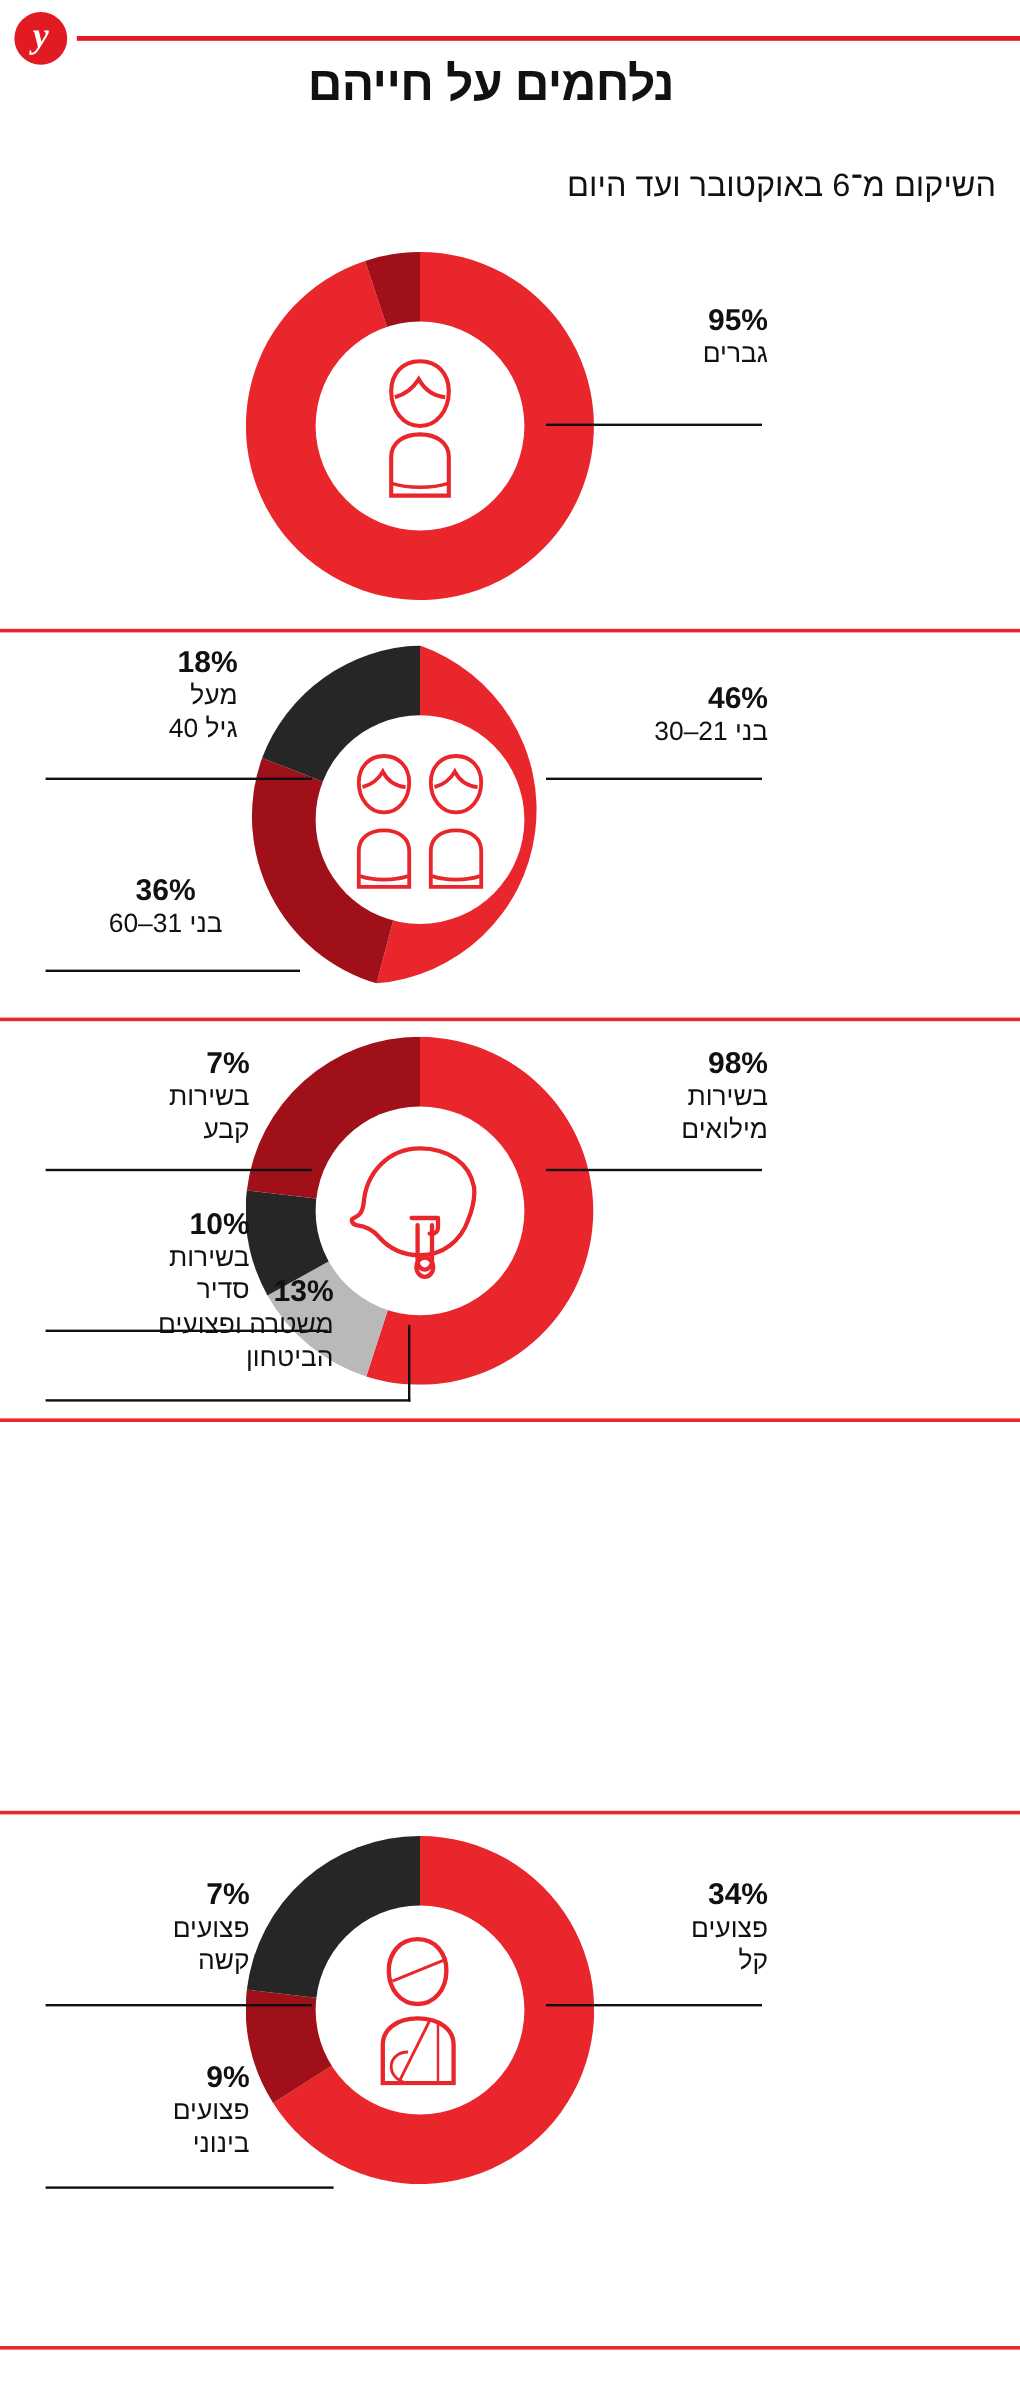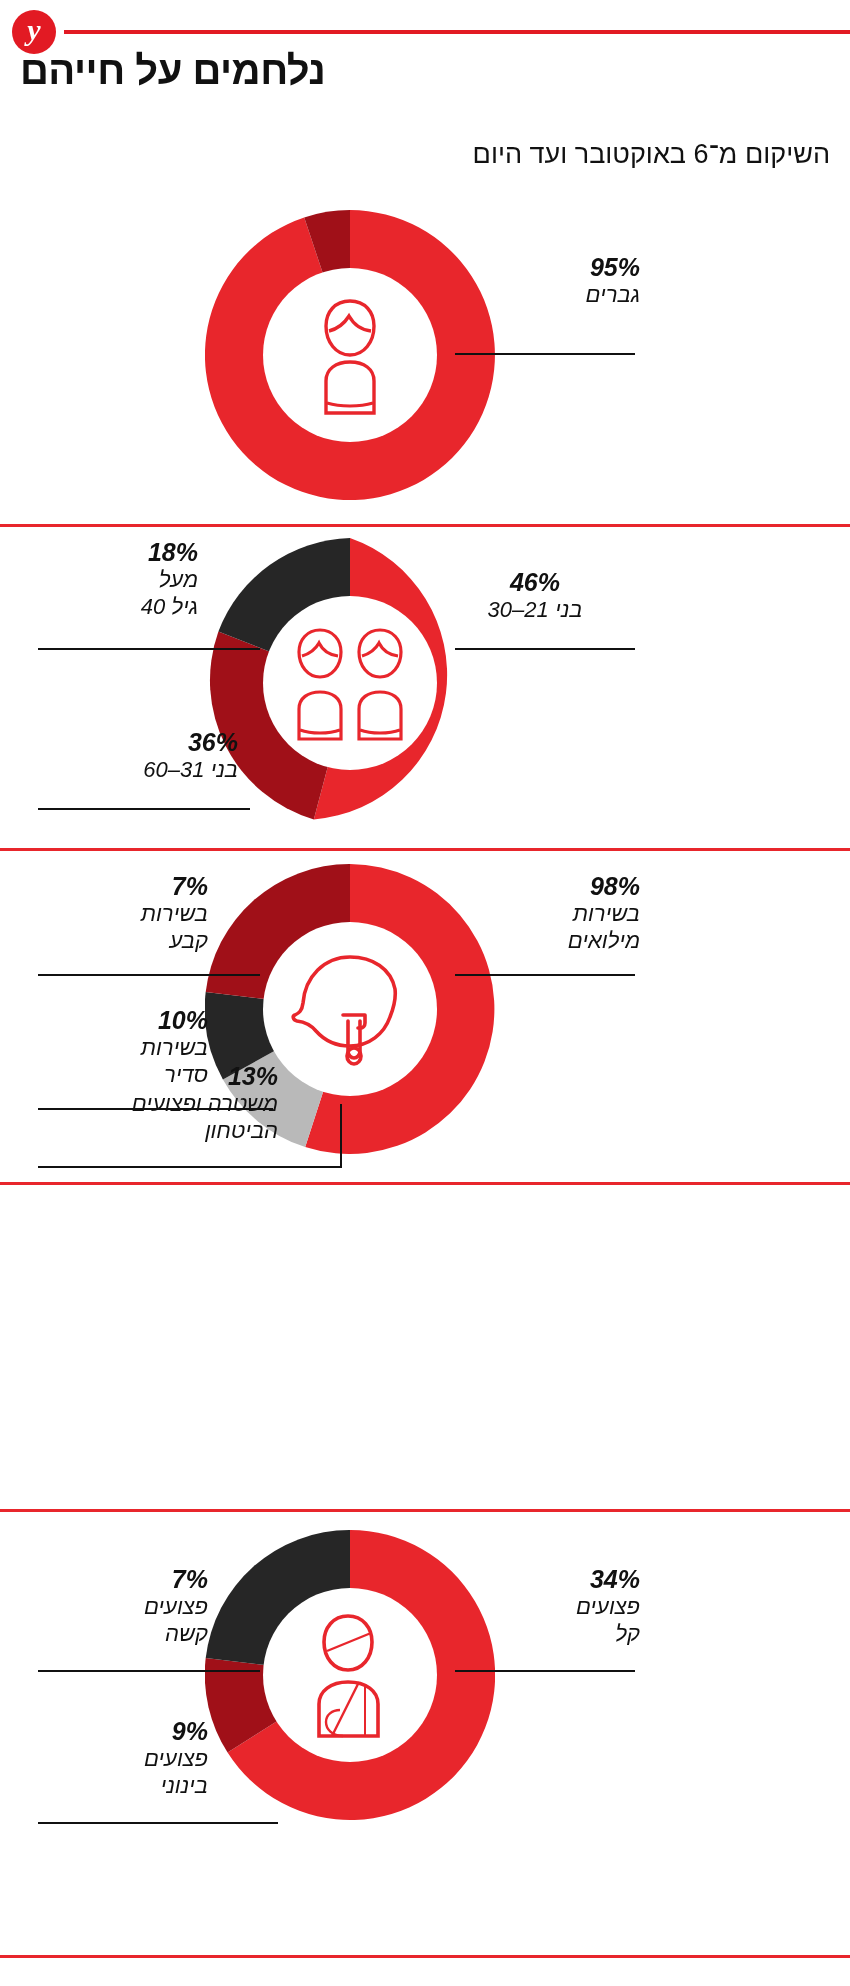--- a/index.html
+++ b/index.html
@@ -18,21 +18,21 @@
     background:#E21A23;display:flex;align-items:center;justify-content:center;
   }
   .logo span{
     color:#fff;font-family:"Liberation Serif","DejaVu Serif",serif;
     font-weight:700;font-size:30px;line-height:30px;font-style:italic;
     transform:translateY(-2px);
   }
   .logo-rule{position:absolute;left:64px;top:30px;width:786px;height:4px;background:#E21A23;}
 
   .title{
-    position:absolute;right:20px;top:47px;width:810px;text-align:left;
+    position:absolute;right:36px;top:47px;width:810px;text-align:center;
     font-size:40px;font-weight:700;letter-spacing:-0.5px;color:#111;
     line-height:46px;direction:rtl;
   }
   .subtitle{
     position:absolute;right:20px;top:100px;width:810px;text-align:right;
     font-size:27px;font-weight:400;color:#111;line-height:36px;direction:rtl;
   }
 
   
   .sep{position:absolute;left:0;width:850px;height:3px;background:#E8262C;}
@@ -41,21 +41,21 @@
   .block{position:absolute;left:0;width:850px;}
   .donut-wrap{position:absolute;}
   .donut{position:absolute;left:0;top:0;}
   .hole{
     position:absolute;border-radius:50%;background:#fff;
     display:flex;align-items:center;justify-content:center;
   }
   .hole svg{display:block;}
 
   
-  .label{position:absolute;direction:rtl;font-style:italic;}
+  .label{position:absolute;direction:rtl;}
   .label .pct{
     font-size:25px;font-weight:700;color:#111;line-height:28px;display:block;
     font-family:"Liberation Sans","DejaVu Sans",sans-serif;
   }
   .label .txt{
     font-size:22px;font-weight:400;color:#111;line-height:27px;display:block;
   }
   .label.right{text-align:right;}
   .label.left{text-align:right;}
 
@@ -130,34 +130,34 @@
             <path d="M94 5 C81 5 73 15 73 27 C73 41 82 52 94 52 C106 52 115 41 115 27 C115 15 107 5 94 5 Z"></path>
             <path d="M76 31 C83 29 89 25 93 18 C97 26 104 30 112 31"></path>
             <path d="M73 114 L73 84 C73 73 82 67 94 67 C106 67 115 73 115 84 L115 114 Z"></path>
             <path d="M74 105 C85 109 103 109 114 105"></path>
           </g>
         </svg>
       </div>
     </div>
 
     <div class="leader" style="left:455px;top:118px;width:180px;"></div>
-    <div class="label right" style="right:210px;top:38px;width:210px;text-align:center;">
+    <div class="label right" style="right:210px;top:38px;width:210px;">
       <span class="pct">46%</span>
       <span class="txt">בני 21–30</span>
     </div>
 
     <div class="leader" style="left:38px;top:118px;width:222px;"></div>
     <div class="label left" style="left:38px;top:8px;width:160px;">
       <span class="pct">18%</span>
       <span class="txt">מעל</span>
       <span class="txt">גיל 40</span>
     </div>
 
     <div class="leader" style="left:38px;top:278px;width:212px;"></div>
-    <div class="label left" style="left:38px;top:198px;width:200px;">
+    <div class="label left" style="left:38px;top:198px;width:200px;text-align:center;">
       <span class="pct">36%</span>
       <span class="txt">בני 31–60</span>
     </div>
   </div>
 
   <div class="block" style="top:854px;height:325px">
     <div class="donut-wrap" style="left:205px;top:10px;width:290px;height:290px;">
       <svg class="donut" width="290" height="290" viewBox="0 0 290 290">
 
         <path fill="#E8262C" d="M145,145 L145,0 A145,145 0 1,1 100.2,283.1 Z"></path>

